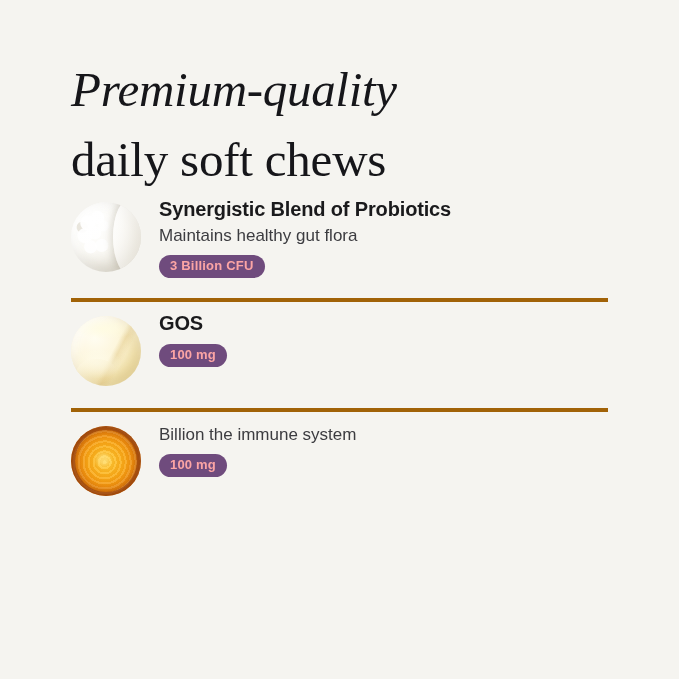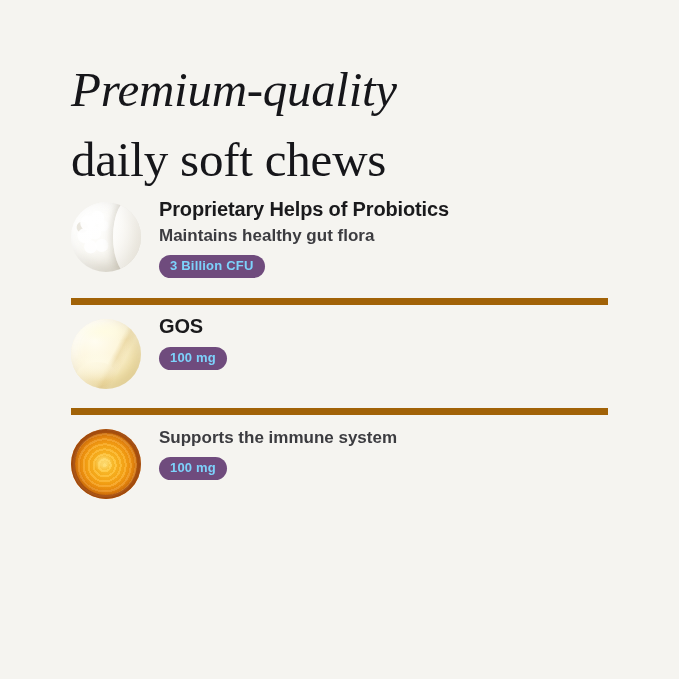--- a/index.html
+++ b/index.html
@@ -55,21 +55,21 @@
     width: 537px;
   }
   .row {
     position: relative;
     display: flex;
     align-items: flex-start;
     height: 110px;
     box-sizing: border-box;
   }
   .row + .row {
-    border-top: 7px solid #a16207;
+    border-top: 4px solid #a16207;
   }
   .thumb-wrap {
     width: 88px;
     flex: 0 0 88px;
     display: flex;
     align-items: center;
     justify-content: flex-start;
     padding-top: 14px;
   }
   .thumb {
@@ -218,33 +218,33 @@
   .row-title {
     font-size: 20px;
     font-weight: bold;
     color: #1a1a1c;
     line-height: 1.25;
     letter-spacing: -0.15px;
     white-space: nowrap;
   }
   .row-desc {
     font-size: 17px;
-    font-weight: bold;
+    font-weight: normal;
     color: #3c3c40;
     line-height: 1.3;
     margin-top: 3px;
     white-space: nowrap;
   }
   .badge {
     display: inline-block;
     margin-top: 8px;
     padding: 3px 11px 4px 11px;
     border-radius: 999px;
     background: #6f4b7d;
-    color: #7dd3fc;
+    color: #fca5a5;
     font-size: 13px;
     font-weight: bold;
     letter-spacing: 0.2px;
     line-height: 1.25;
     white-space: nowrap;
   }
 </style>
 </head>
 <body>
 
@@ -255,41 +255,41 @@
     <span class="headline-line2">daily soft chews</span>
   </div>
 
   <div class="list">
 
     <div class="row">
       <div class="thumb-wrap">
         <div class="thumb probiotic"></div>
       </div>
       <div class="row-content">
-        <div class="row-title">Proprietary Helps of Probiotics</div>
+        <div class="row-title">Synergistic Blend of Probiotics</div>
         <div class="row-desc">Maintains healthy gut flora</div>
         <span class="badge">3 Billion CFU</span>
       </div>
     </div>
 
     <div class="row">
       <div class="thumb-wrap">
         <div class="thumb gos"></div>
       </div>
       <div class="row-content">
         <div class="row-title">GOS</div>
         <span class="badge">100 mg</span>
       </div>
     </div>
 
     <div class="row">
       <div class="thumb-wrap">
         <div class="thumb fos"></div>
       </div>
       <div class="row-content">
-        <div class="row-desc">Supports the immune system</div>
+        <div class="row-desc">Billion the immune system</div>
         <span class="badge">100 mg</span>
       </div>
     </div>
 
 
   </div>
 </div>
 
 </body></html>

